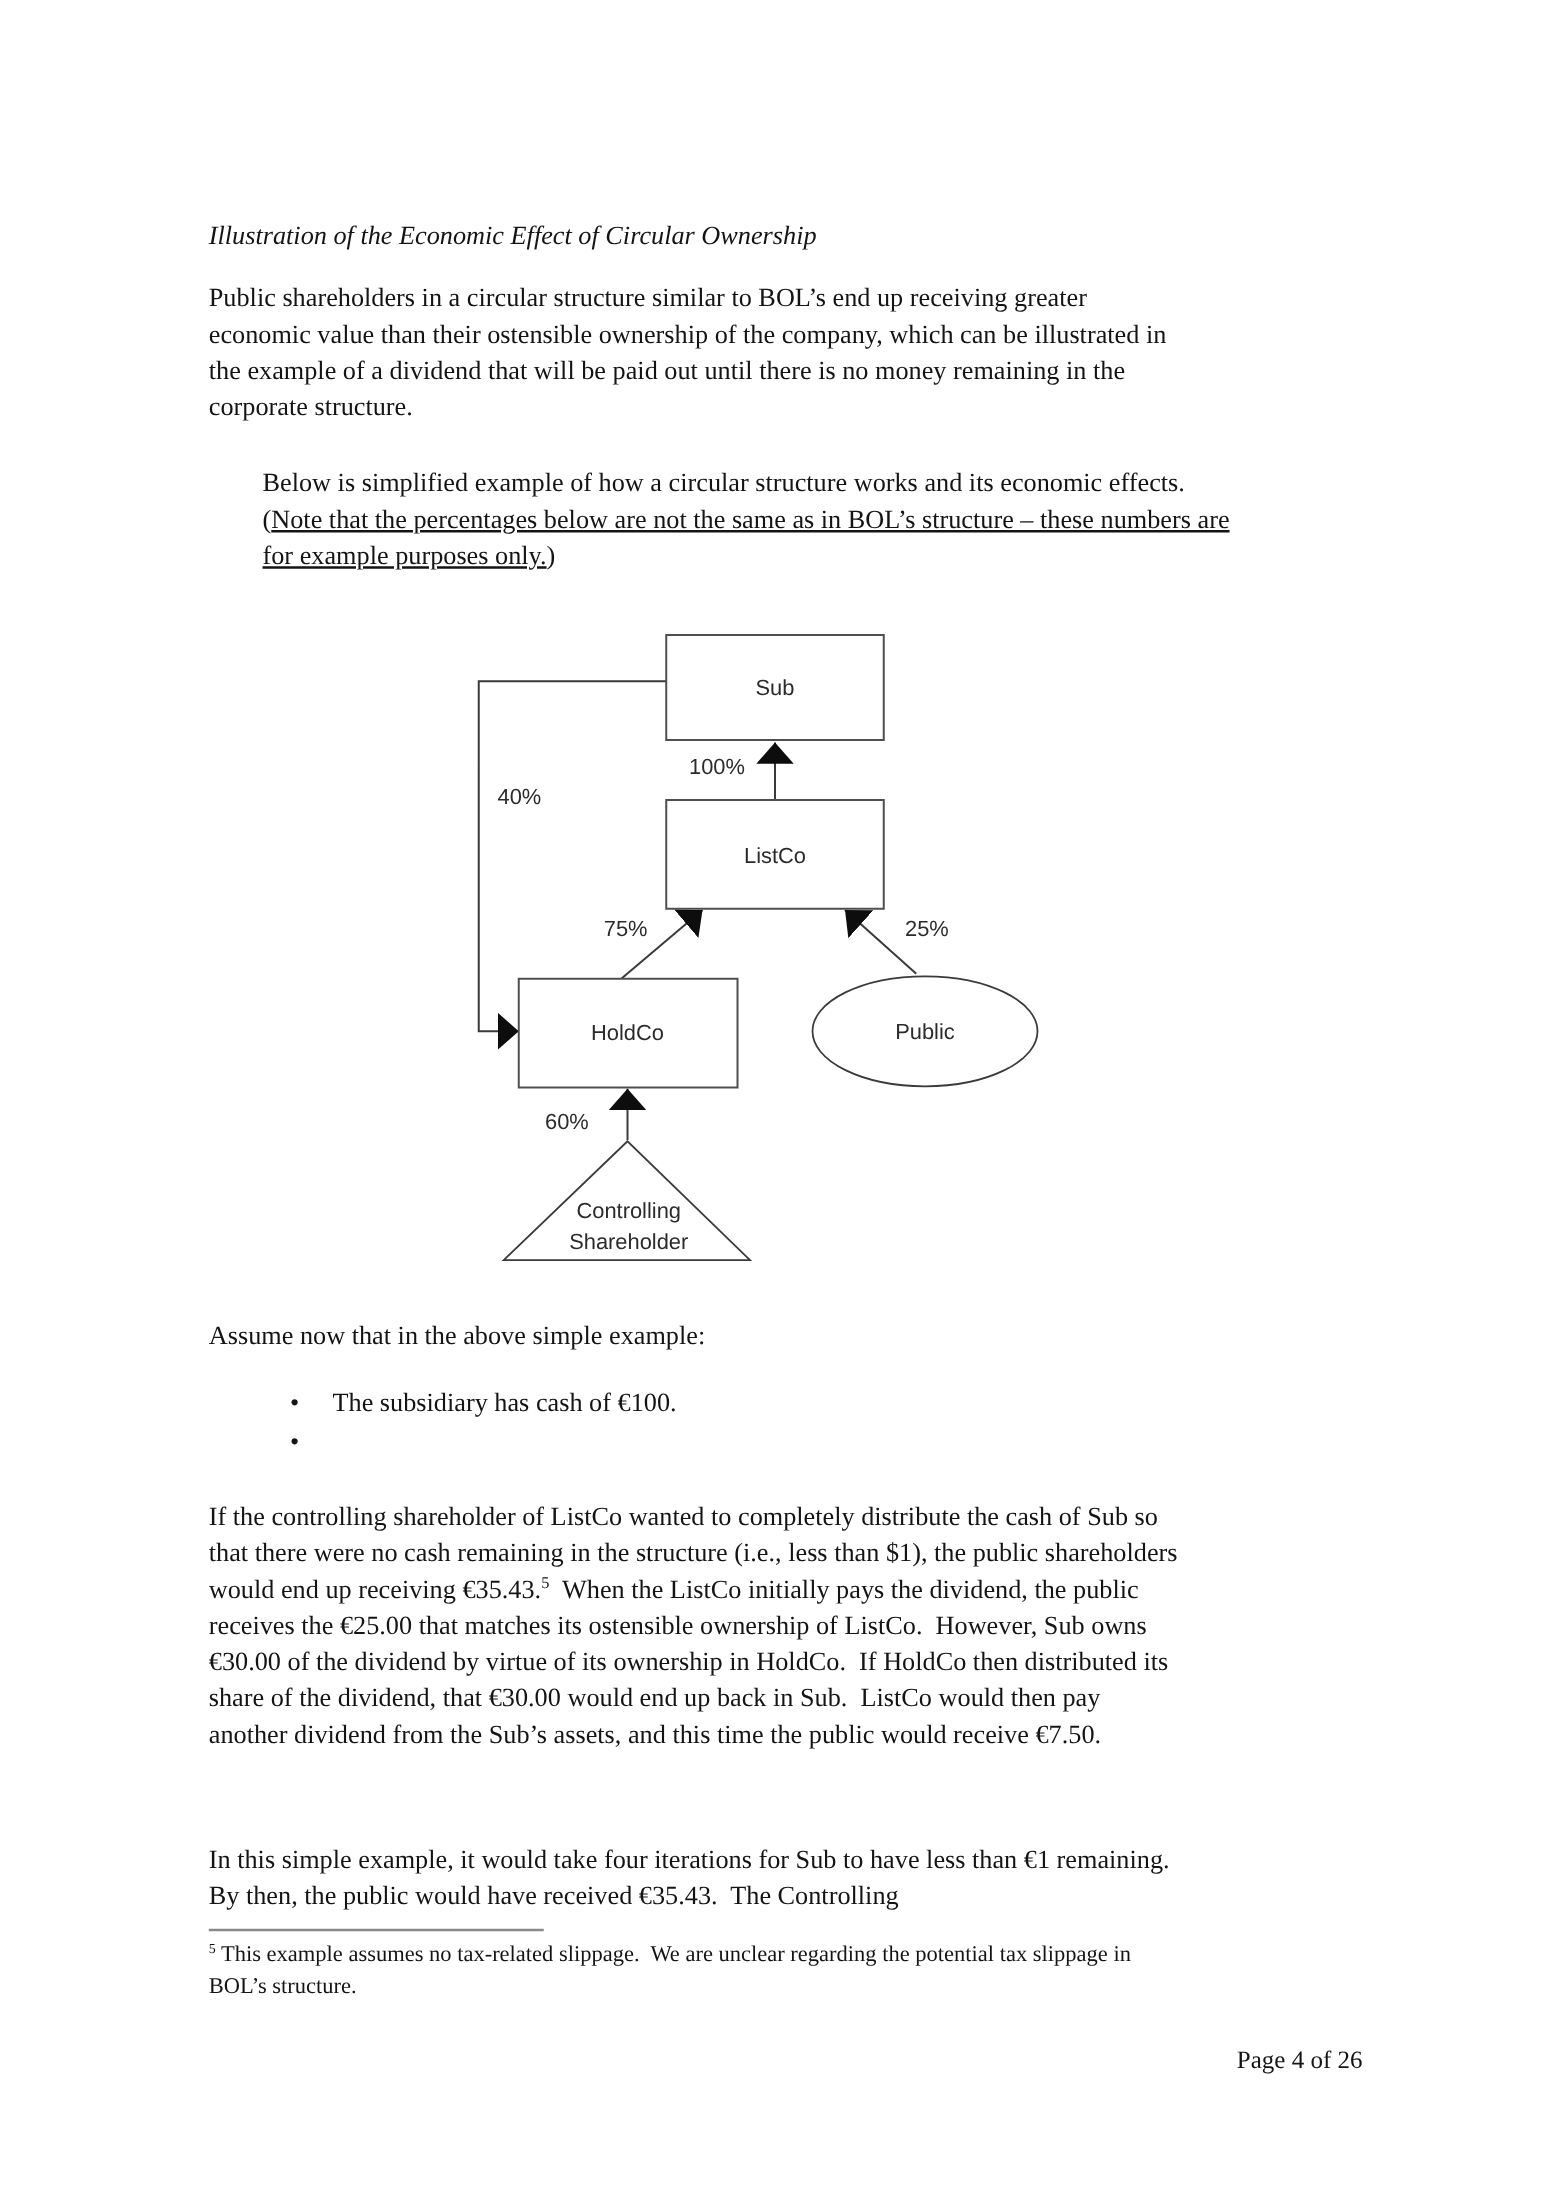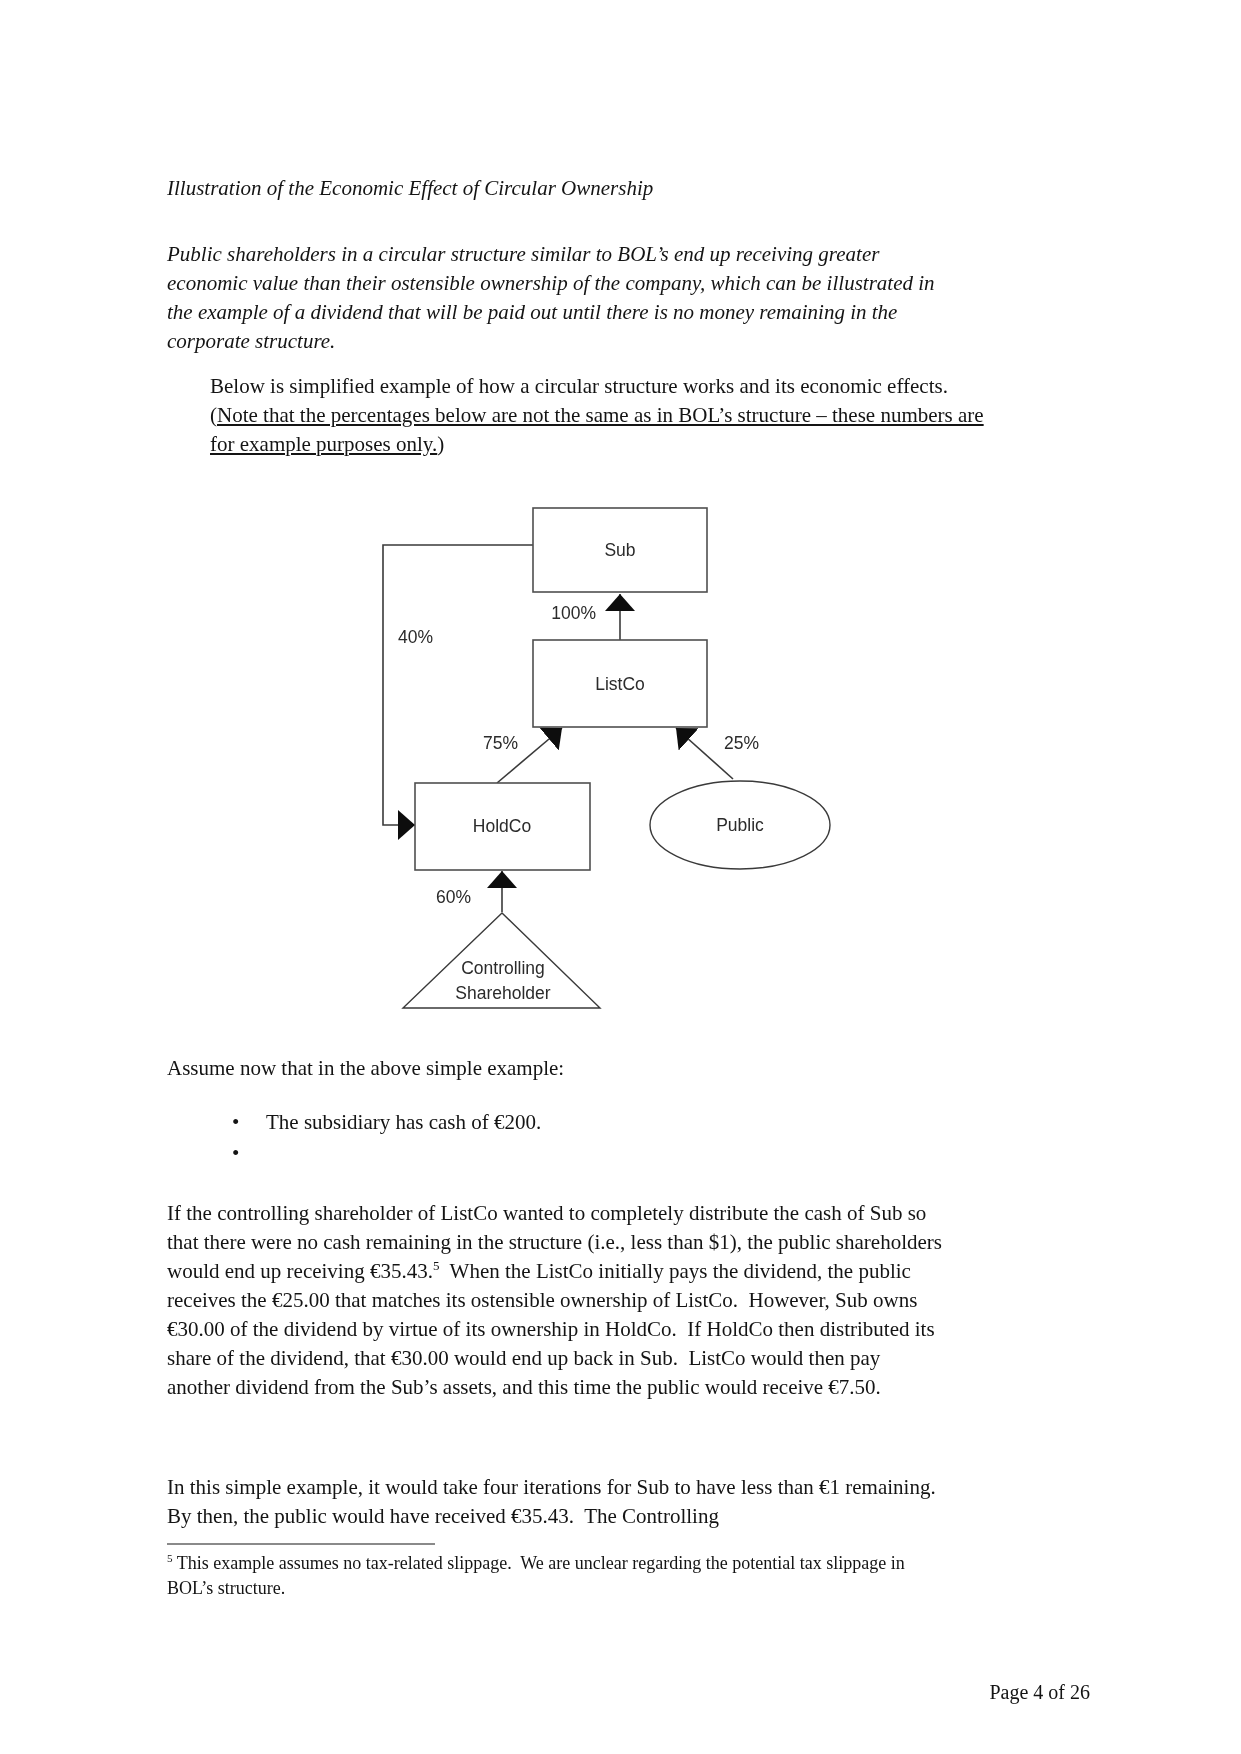--- a/index.html
+++ b/index.html
@@ -17,40 +17,40 @@
     left:167px; top:174px; width:800px;
     font-style:italic;
     font-size:21px; line-height:29px;
   }
   .para{
     left:167px; width:778px;
     font-size:21px; line-height:29px;
     margin:0;
     text-align:left;
   }
-  .p1{top:240px;font-style:italic;}
+  .p1{top:224px;}
   .p2{top:372px;margin-left:43px;}
   .assume{top:1054px;}
   .p3{top:1199px;}
   .p4{top:1456px;margin-top:17px;}
   .u{text-decoration:underline;}
   sup.fn{font-size:0.62em; vertical-align:super; line-height:0;}
   .bullets{left:167px; top:1107px; width:778px; font-size:21px; line-height:31px;}
   .bullet-row{display:flex;}
   .bullet-glyph{display:inline-block; margin-left:65px; width:34px; flex:0 0 auto;}
   .rule{
     left:167px; top:1543px; width:268px; height:2px;
     background:#8a8a8a;
   }
   .footnote{
     left:167px; top:1551px; width:778px;
     font-size:18px; line-height:25px; margin:0;
   }
   .footer{
-    left:167px; top:1681px; width:923px;
+    left:167px; top:1637px; width:923px;
     font-size:20px; text-align:right;
   }
   .diagram{left:340px; top:490px;}
   .diagram text{
     font-family:"Liberation Sans", sans-serif;
     font-size:17.5px;
     fill:#2b2b2b;
   }
   .diagram .shape{fill:#ffffff; stroke:#4f4f4f; stroke-width:1.6;}
   .diagram .thin{fill:#ffffff; stroke:#3a3a3a; stroke-width:1.4;}
@@ -102,21 +102,21 @@
     <text x="178" y="259" text-anchor="end">75%</text>
     <text x="384" y="259" text-anchor="start">25%</text>
     <text x="131" y="413" text-anchor="end">60%</text>
   </svg>
 
   <p class="abs para assume">Assume now that in the above simple example:</p>
 
   <div class="abs bullets">
     <div class="bullet-row">
       <span class="bullet-glyph">•</span>
-      <span>The subsidiary has cash of €200.</span>
+      <span>The subsidiary has cash of €100.</span>
     </div>
     <div class="bullet-row">
       <span class="bullet-glyph">•</span>
     </div>
   </div>
 
   <p class="abs para p3"><span>If the controlling shareholder of ListCo wanted to completely distribute the cash of Sub so that there were no cash remaining in the structure (i.e., less than $1), the public shareholders would end up receiving €35.43.</span><sup class="fn">5</sup><span>&nbsp; When the ListCo initially pays the dividend, the public receives the €25.00 that matches its ostensible ownership of ListCo.&nbsp; However, Sub owns €30.00 of the dividend by virtue of its ownership in HoldCo.&nbsp; If HoldCo then distributed its share of the dividend, that €30.00 would end up back in Sub.&nbsp; ListCo would then pay another dividend from the Sub’s assets, and this time the public would receive €7.50.</span></p>
 
   <p class="abs para p4">In this simple example, it would take four iterations for Sub to have less than €1 remaining.&nbsp; By then, the public would have received €35.43.&nbsp; The Controlling</p>
 

